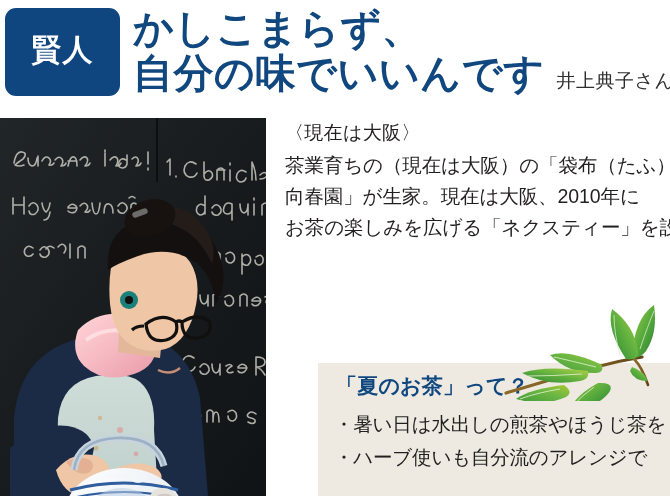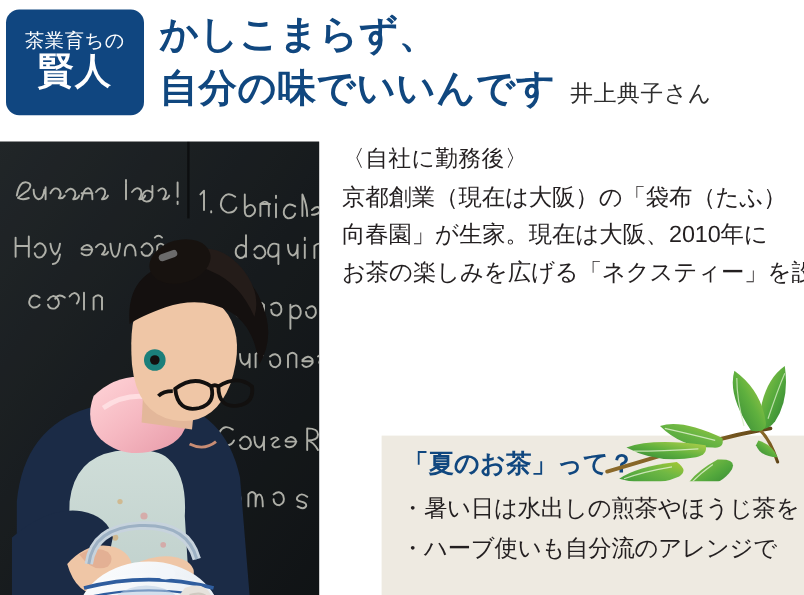--- a/index.html
+++ b/index.html
@@ -47,21 +47,21 @@
     font-family: Liberation Mono, monospace;
   }
   #title-block {
     position: absolute;
     left: 133px; top: 6px;
     width: 530px;
   }
   .title-line {
     color: #10477f;
     font-weight: 700;
-    font-size: 32px;
+    font-size: 40px;
     line-height: 45px;
     letter-spacing: 0.5px;
     white-space: nowrap;
   }
   #title-line2-row {
     display: flex;
     align-items: baseline;
   }
   #author-name {
     color: #2e2e2e;
@@ -143,21 +143,20 @@
     letter-spacing: -0.2px;
     white-space: nowrap;
   }
 </style>
 </head>
 <body>
 
 <div id="header">
 
   <div id="badge">
-    <div id="badge-line1">茶業育ちの</div>
     <div id="badge-line2">賢人</div>
   </div>
 
   <div id="title-block">
     <div class="title-line">かしこまらず、</div>
     <div id="title-line2-row">
       <span class="title-line">自分の味でいいんです</span>
       <span id="author-name">井上典子さん</span>
     </div>
   </div>
@@ -392,22 +391,22 @@
         <ellipse cx="250" cy="448" rx="20" ry="5" fill="#fbf9f5"></ellipse>
       </g>
       <rect x="0" y="470" width="266" height="10" fill="#d6bb8d"></rect>
       <rect x="0" y="478" width="266" height="8" fill="#8e7category"></rect>
       <rect x="0" y="478" width="266" height="8" fill="#8e7550"></rect>
     </g>
   </svg>
 </div>
 
 <div id="profile">
-  <div id="profile-heading">〈自社に勤務後〉</div>
-  <div class="profile-line">京都創業（現在は大阪）の「袋布（たふ）</div>
+  <div id="profile-heading">〈現在は大阪〉</div>
+  <div class="profile-line">茶業育ちの（現在は大阪）の「袋布（たふ）</div>
   <div class="profile-line">向春園」が生家。現在は大阪、2010年に</div>
   <div class="profile-line">お茶の楽しみを広げる「ネクスティー」を設</div>
 </div>
 
 <div id="callout">
   <div id="callout-heading">「夏のお茶」って？</div>
   <ul id="callout-list">
     <li>・暑い日は水出しの煎茶やほうじ茶を</li>
     <li>・ハーブ使いも自分流のアレンジで</li>
   </ul>

